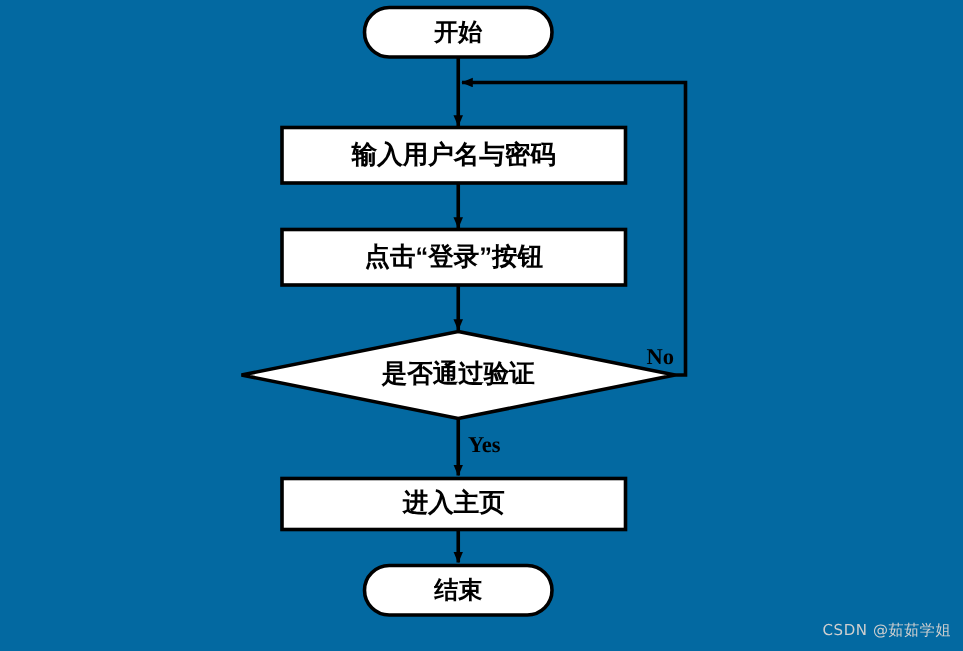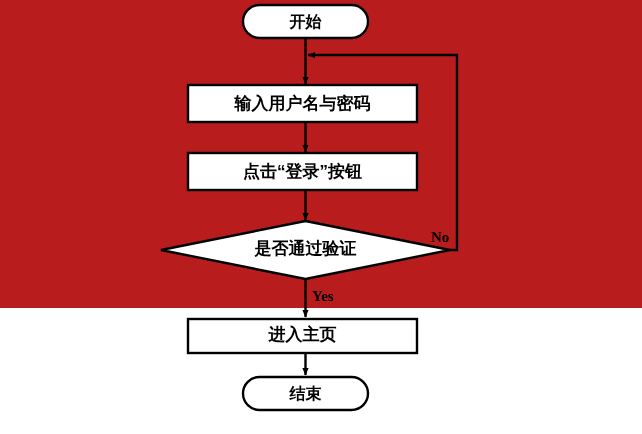--- a/index.html
+++ b/index.html
@@ -9,22 +9,22 @@
   }
   body {
     width: 642px;
     height: 434px;
     overflow: hidden;
     font-family: "Liberation Sans", sans-serif;
   }
   #flowchart-canvas {
     position: relative;
     width: 642px;
-    height: 308px;
-    background: #b91c1c;
+    height: 434px;
+    background: #0369a1;
   }
   svg.chart {
     display: block;
     width: 642px;
     height: 434px;
   }
   .node-shape {
     fill: #ffffff;
     stroke: #000000;
     stroke-width: 2.4;
@@ -133,13 +133,14 @@
     <g>
       <rect class="node-shape" x="243" y="377" width="125" height="33" rx="16.5" ry="16.5"></rect>
       <text class="terminal-label" x="305.5" y="394.5">结束</text>
     </g>
 
     <text class="edge-label" x="312" y="298">Yes</text>
 
     <text class="edge-label" x="431" y="239">No</text>
   </svg>
 
+  <div class="watermark">CSDN @茹茹学姐</div>
 </div>
 
 </body></html>

